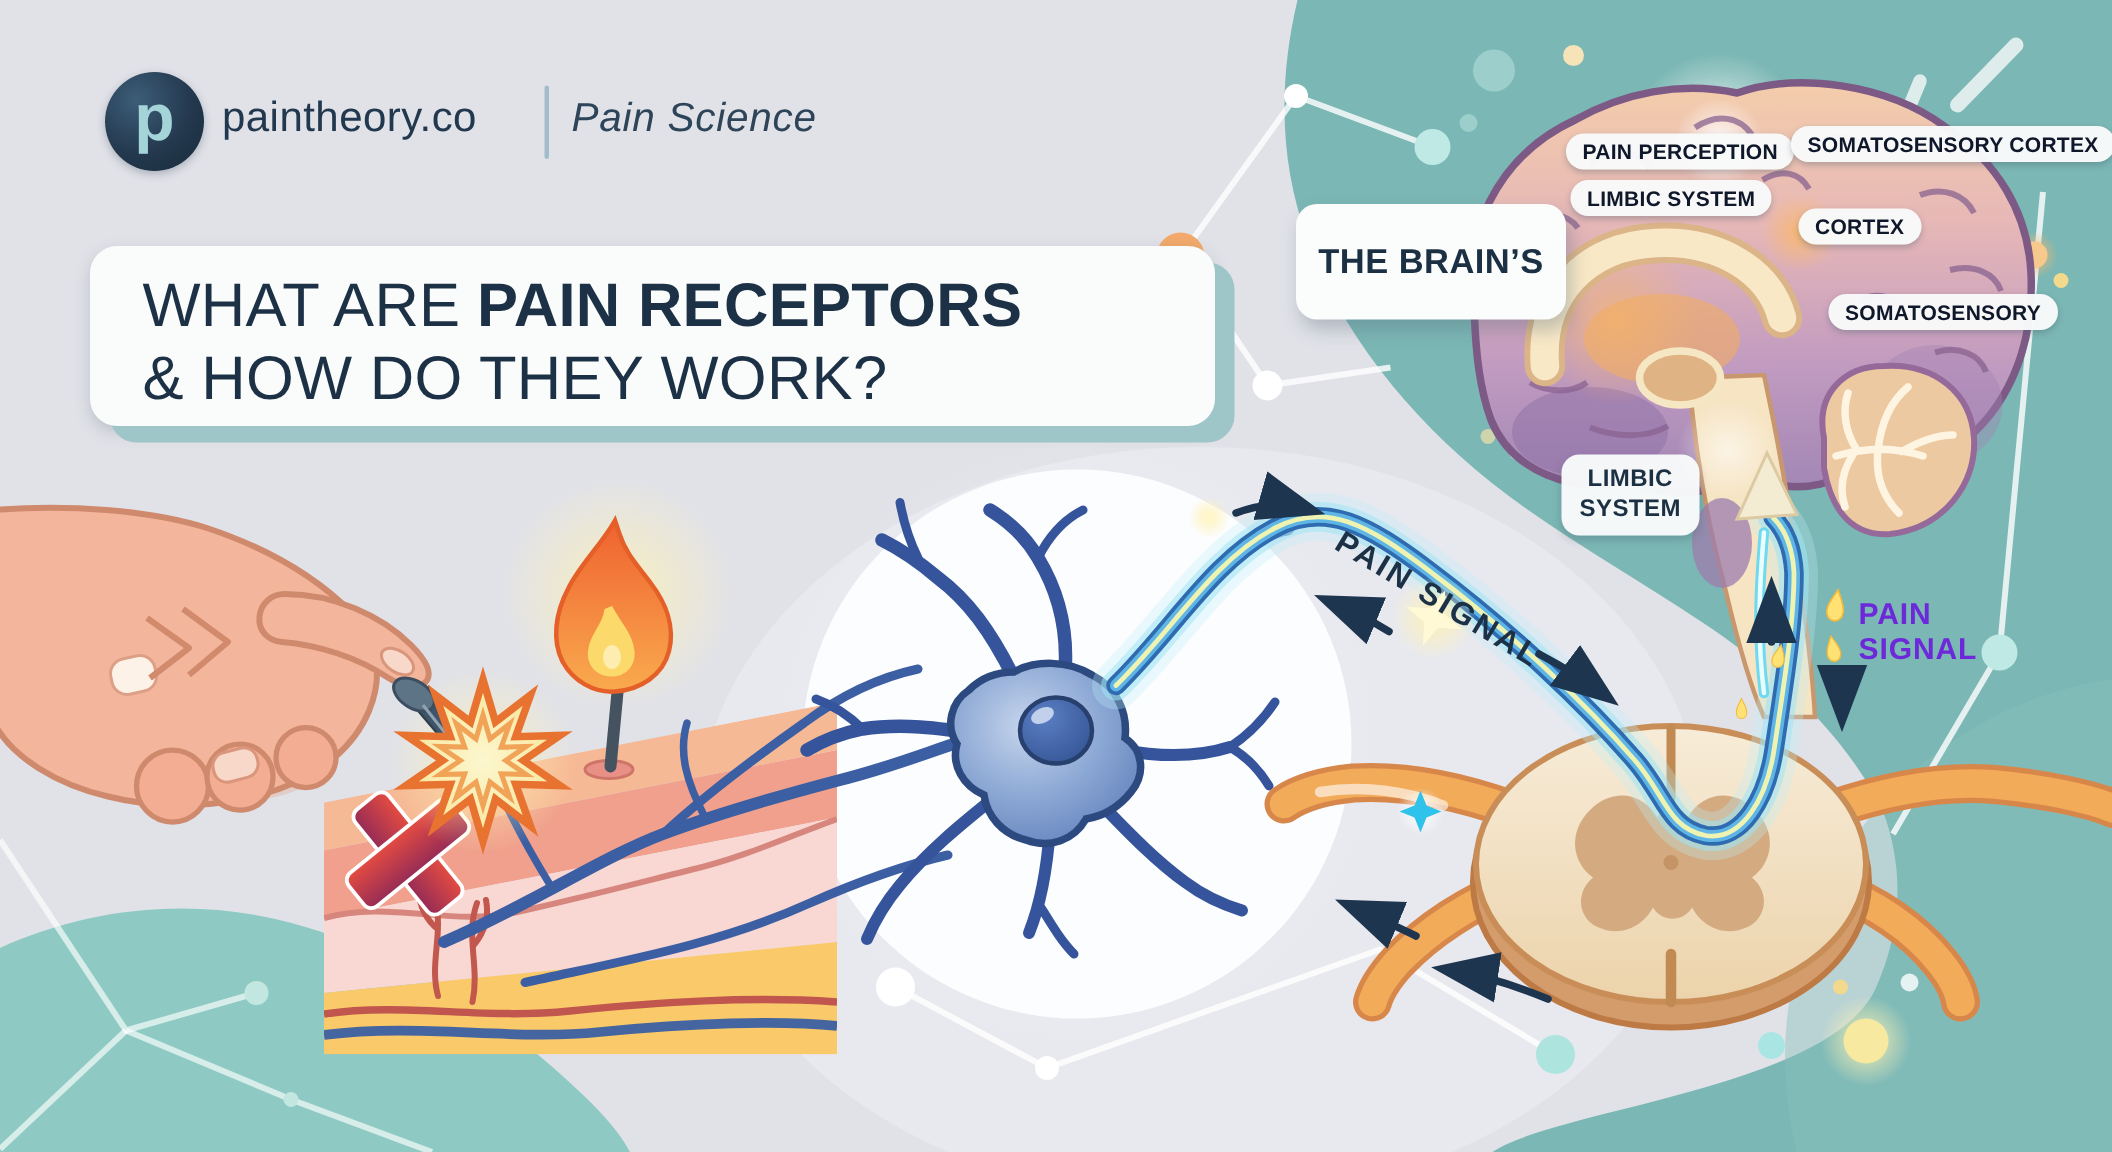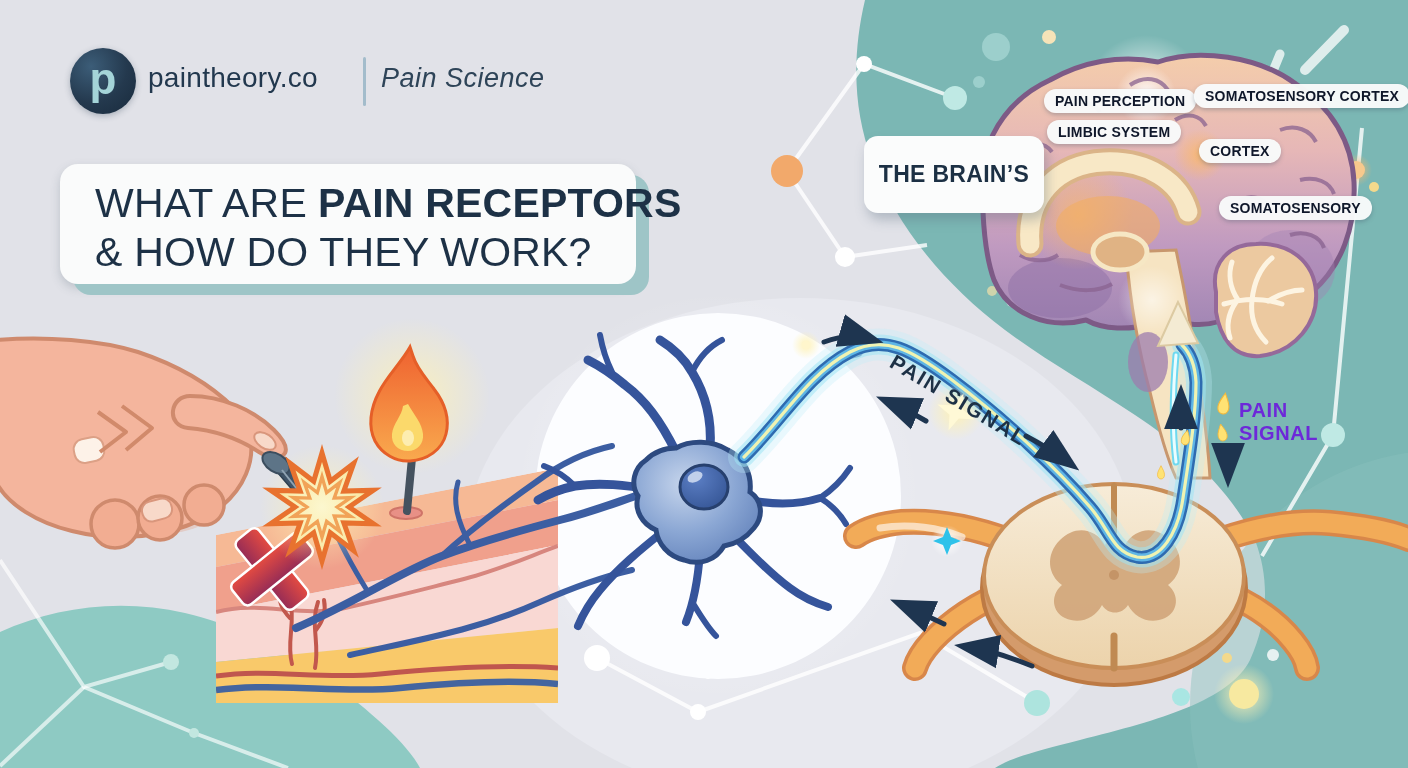--- a/index.html
+++ b/index.html
@@ -10,21 +10,21 @@
   
   .logo{left:70px;top:48px;width:66px;height:66px;border-radius:50%;
         background:radial-gradient(circle at 32% 28%,#3c5d78 0%,#24394e 55%,#182a3c 100%);
         display:flex;align-items:center;justify-content:center;
         box-shadow:0 2px 6px rgba(40,60,80,.3);}
   .logo span{color:#a4d4d8;font-size:44px;font-weight:bold;transform:translateY(-2px);}
   .brand{left:148px;top:62px;font-size:28px;font-weight:normal;color:#22384e;letter-spacing:.3px;}
   .divider{left:363px;top:57px;width:3px;height:49px;background:#a3bccb;border-radius:2px;}
   .category{left:381px;top:63px;font-size:27px;font-weight:normal;color:#2e4458;letter-spacing:.5px;font-style:italic;}
   
-  .title-card{left:60px;top:164px;width:576px;height:120px;background:#fafbfb;border-radius:18px;
+  .title-card{left:60px;top:164px;width:750px;height:120px;background:#fafbfb;border-radius:18px;
               box-shadow:13px 11px 0 #9ec5c7, 0 4px 10px rgba(80,100,110,.25);
               padding:15px 0 0 35px;box-sizing:border-box;color:#1d3146;
               font-size:41px;line-height:49px;letter-spacing:.2px;white-space:nowrap;}
   .title-card .reg{font-weight:normal;}
   .title-card .bold{font-weight:bold;margin-left:11px;}
   
   .pill{background:rgba(248,250,250,.97);color:#0f172a;font-size:14px;font-weight:bold;
         letter-spacing:.2px;padding:4px 11px;border-radius:13px;white-space:nowrap;
         box-shadow:0 2px 4px rgba(70,90,110,.35);}
   .pill-pain-perception{left:1044px;top:89px;}
@@ -356,20 +356,24 @@
 <div class="abs pill pill-pain-perception">PAIN PERCEPTION</div>
 <div class="abs pill pill-somatosensory">SOMATOSENSORY CORTEX</div>
 <div class="abs pill pill-limbic-top">LIMBIC SYSTEM</div>
 <div class="abs pill pill-emotion">CORTEX</div>
 <div class="abs pill pill-interpretation">SOMATOSENSORY</div>
 
 <div class="abs center-card">
   <div>THE BRAIN’S</div>
 </div>
 
+<div class="abs limbic-card">
+  <div>LIMBIC</div>
+  <div>SYSTEM</div>
+</div>
 
 <div class="abs signal-mid">PAIN SIGNAL</div>
 <div class="abs signal-right">
   <div>PAIN</div>
   <div>SIGNAL</div>
 </div>
 
 </div>
 
 </body></html>

